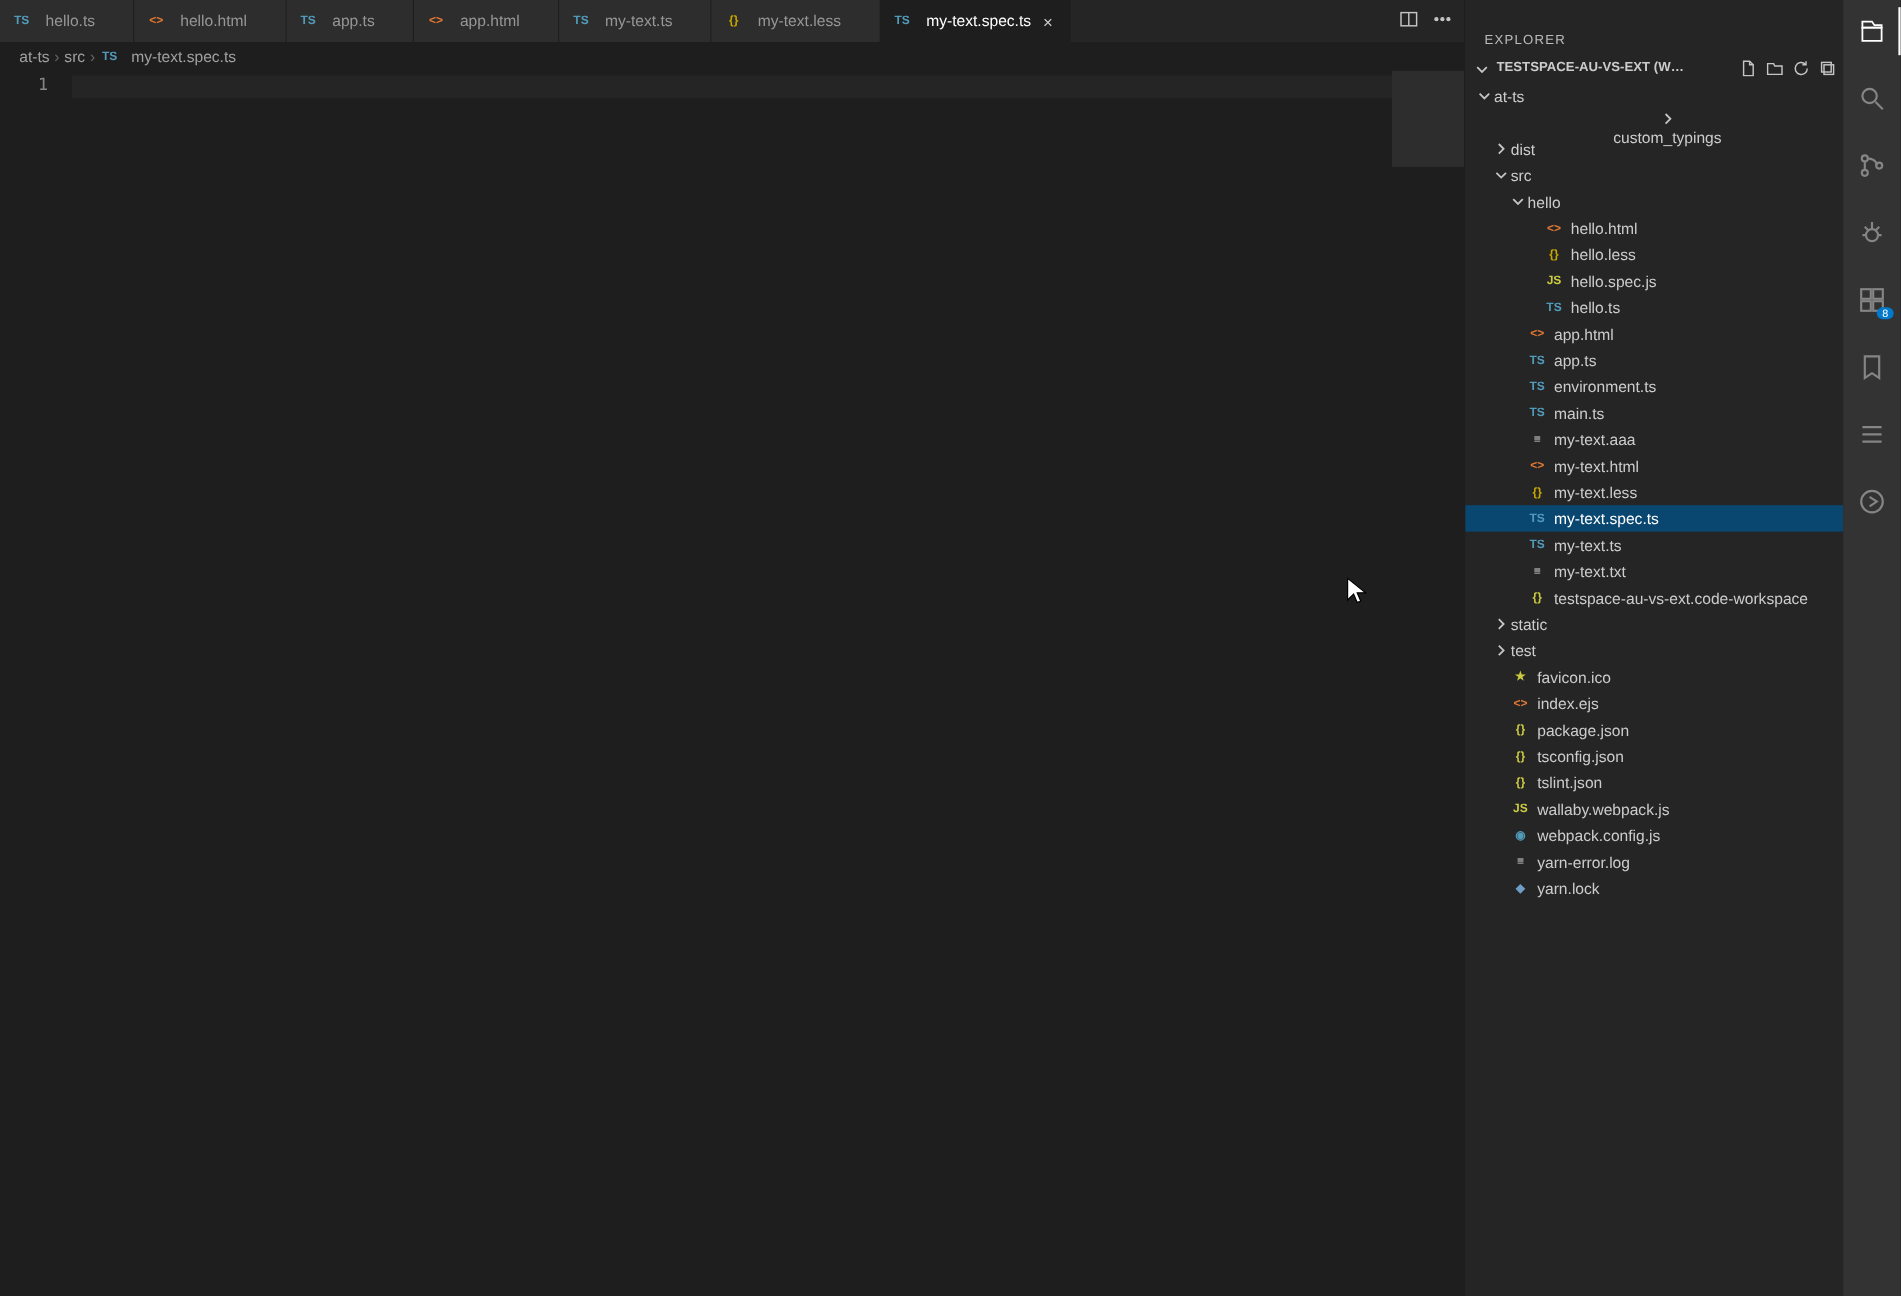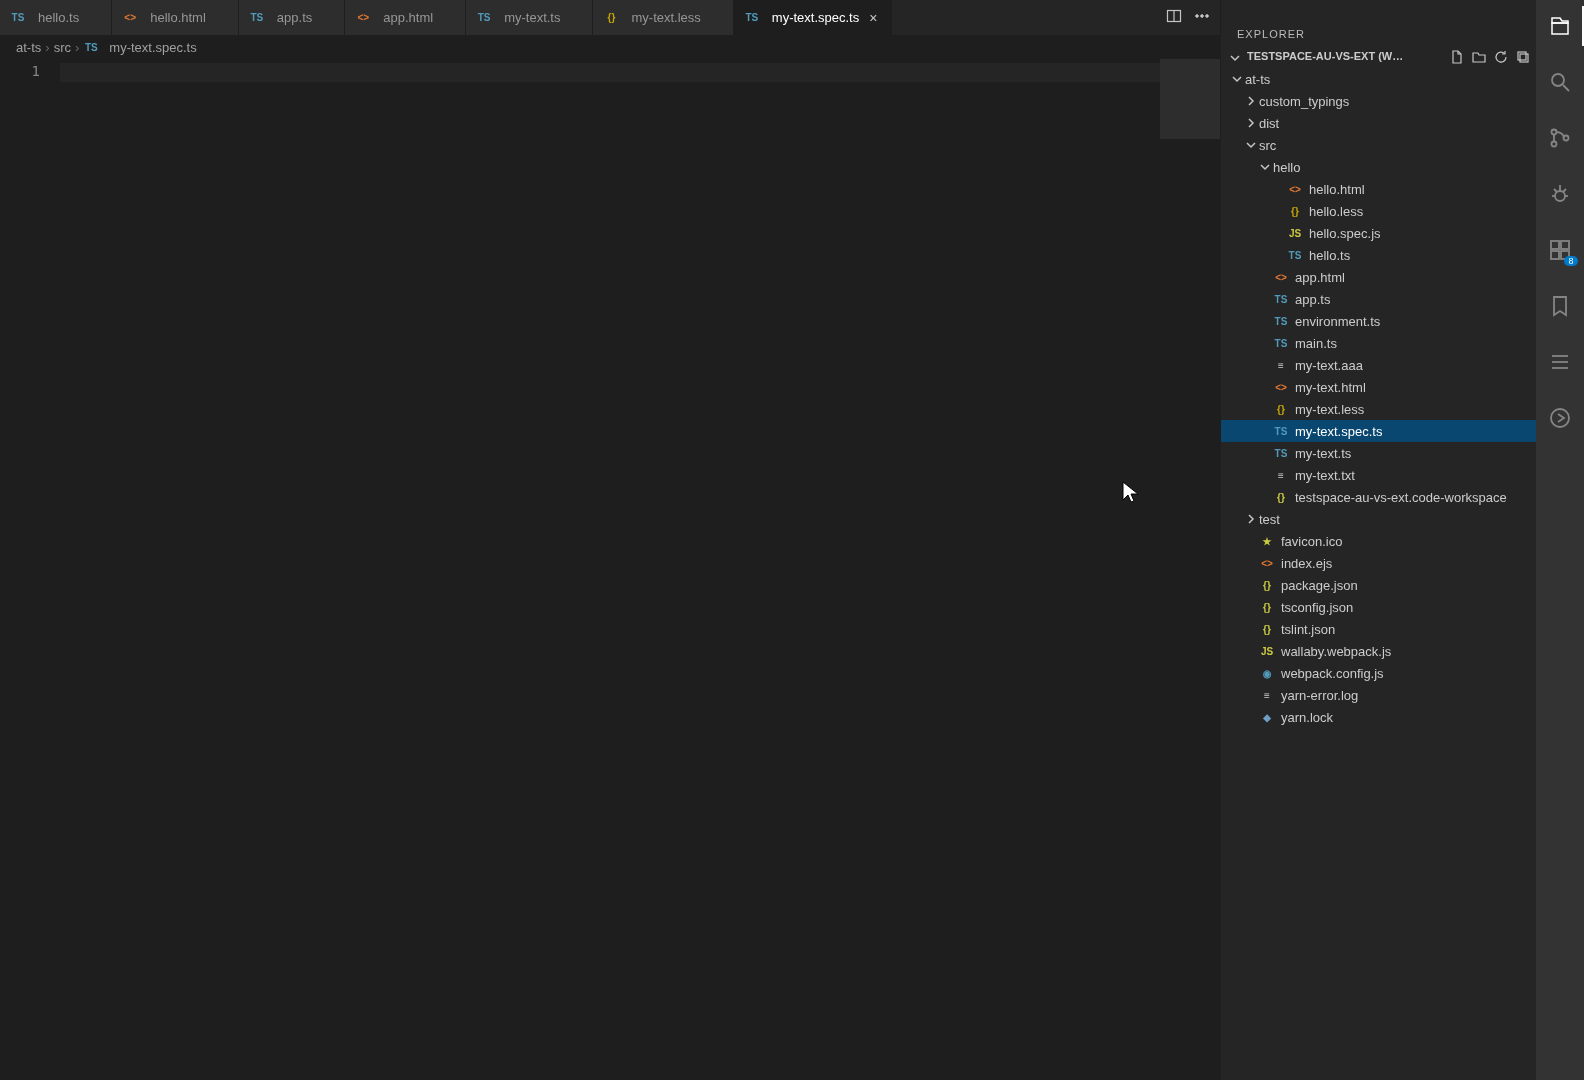--- a/index.html
+++ b/index.html
@@ -302,21 +302,21 @@
   </div>
   <div class="tree" id="tree">
       <div class="tree-row" style="padding-left: 8px;">
         <span class="twisty">
           <svg viewBox="0 0 12 12" fill="none" stroke="#c5c5c5" stroke-width="1.5">
             <polyline points="2,4 6,8 10,4"></polyline>
           </svg>
         </span>
         <span>at-ts</span>
       </div>
-      <div class="tree-row" style="padding-left: 22px;">
+      <div class="tree-row" style="padding-left: 22px; flex-direction: column;">
         <span class="twisty">
           <svg viewBox="0 0 12 12" fill="none" stroke="#c5c5c5" stroke-width="1.5">
             <polyline points="4,2 8,6 4,10"></polyline>
           </svg>
         </span>
         <span>custom_typings</span>
       </div>
       <div class="tree-row" style="padding-left: 22px;">
         <span class="twisty">
           <svg viewBox="0 0 12 12" fill="none" stroke="#c5c5c5" stroke-width="1.5">
@@ -408,20 +408,28 @@
       </div>
       <div class="tree-row" style="padding-left: 36px;">
         <span class="twisty"></span>
         <span class="file-icon ic-txt">≡</span>
         <span>my-text.txt</span>
       </div>
       <div class="tree-row" style="padding-left: 36px;">
         <span class="twisty"></span>
         <span class="file-icon ic-json">{}</span>
         <span>testspace-au-vs-ext.code-workspace</span>
+      </div>
+      <div class="tree-row" style="padding-left: 22px;">
+        <span class="twisty">
+          <svg viewBox="0 0 12 12" fill="none" stroke="#c5c5c5" stroke-width="1.5">
+            <polyline points="4,2 8,6 4,10"></polyline>
+          </svg>
+        </span>
+        <span>static</span>
       </div>
       <div class="tree-row" style="padding-left: 22px;">
         <span class="twisty">
           <svg viewBox="0 0 12 12" fill="none" stroke="#c5c5c5" stroke-width="1.5">
             <polyline points="4,2 8,6 4,10"></polyline>
           </svg>
         </span>
         <span>test</span>
       </div>
       <div class="tree-row" style="padding-left: 22px;">

